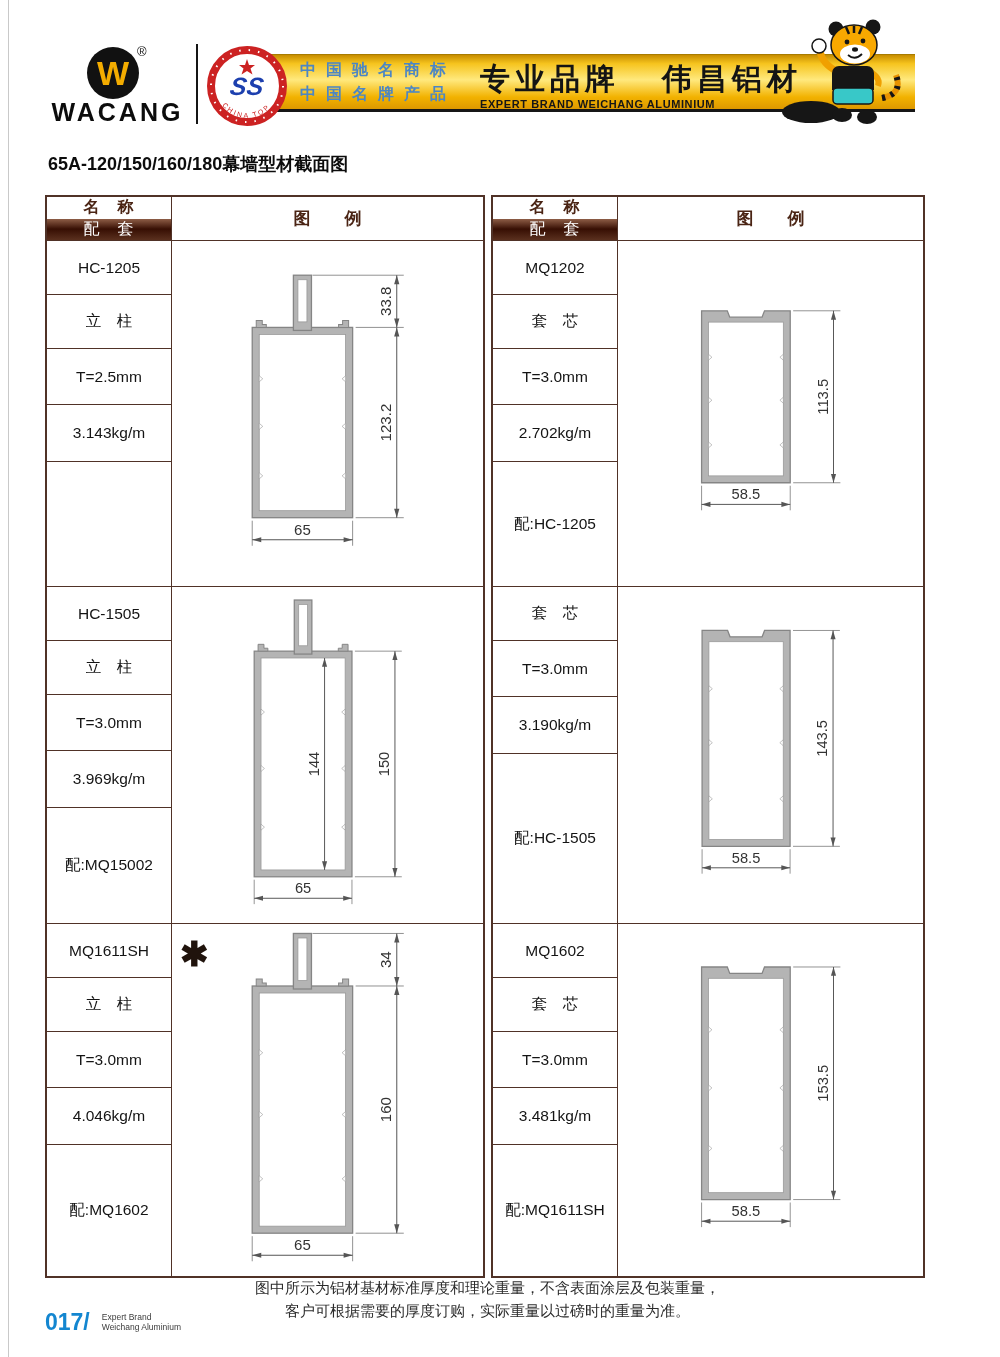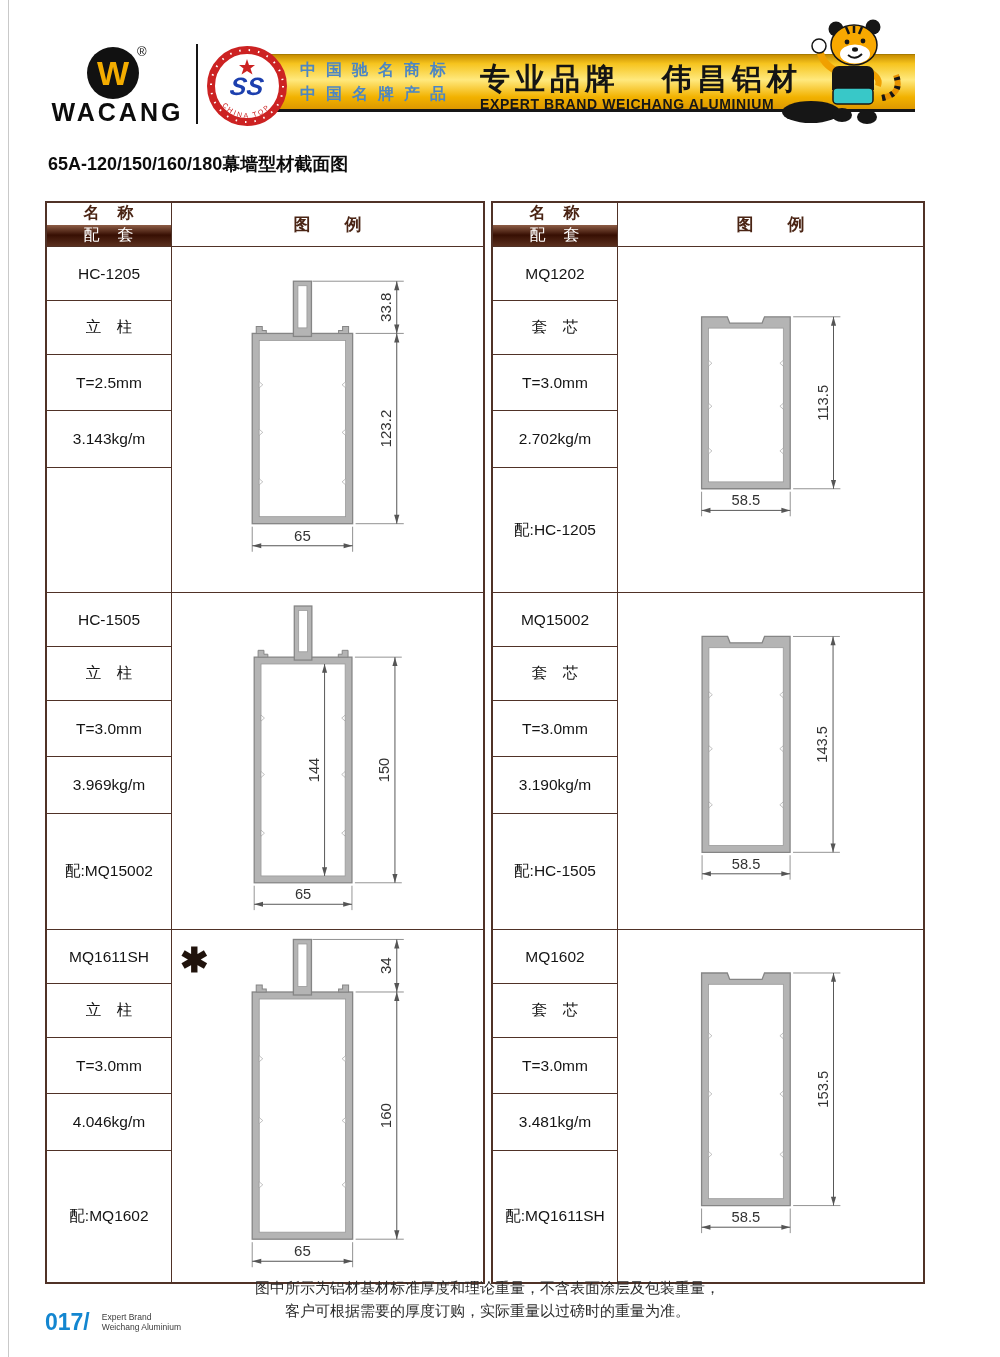--- a/index.html
+++ b/index.html
@@ -18,31 +18,31 @@
   .hdr-divider { position:absolute; left:196px; top:44px; width:2px; height:80px; background:#151515; }
 
   .banner { position:absolute; left:252px; top:54px; width:663px; height:58px;
             background:linear-gradient(180deg,#c78d00 0%, #f6c41e 16%, #ffe97e 46%, #f2b200 78%, #dd9800 100%);
             border-top:1px solid #a87c00; border-bottom:3px solid #161616; }
   .banner-cn { position:absolute; left:48px; top:3px; color:#4c86c4; font-weight:bold;
                font-size:16px; letter-spacing:10px; line-height:24px; white-space:nowrap; }
   .banner-main { position:absolute; left:228px; top:0px; white-space:nowrap; }
   .banner-title { font-size:30px; font-weight:bold; color:#141414; letter-spacing:5px; line-height:35px;margin-top:6px; }
   .banner-title .gap { display:inline-block; width:42px; }
-  .banner-sub { font-size:14px; font-weight:bold; color:#161616; letter-spacing:0.6px; line-height:16px;text-decoration:underline; }
+  .banner-sub { font-size:11px; font-weight:bold; color:#161616; letter-spacing:0.6px; line-height:16px;text-decoration:underline; }
   .swoosh { position:absolute; left:782px; top:101px; width:58px; height:22px;
             background:#161616; border-radius:50%; }
   .badge { position:absolute; left:207px; top:46px; }
   .tiger { position:absolute; left:806px; top:18px; }
 
   
   .page-title { position:absolute; left:48px; top:152px; font-size:18px; font-weight:bold; color:#0c0c0c; }
 
   
-  .ptable { position:absolute; top:201px; border:2px solid #503227; background:#fff; }
+  .ptable { position:absolute; top:195px; border:2px solid #503227; background:#fff; }
   .ptable.left  { left:45px;  width:440px; }
   .ptable.right { left:491px; width:434px; }
   .thead { display:flex; height:44px; border-bottom:1.5px solid #503227; }
   .namecol { width:125px; border-right:1.5px solid #503227; display:flex; flex-direction:column; }
   .nm { flex:1; display:flex; align-items:center; justify-content:center;
         color:#4a2414; font-weight:bold; font-size:16px; letter-spacing:1px; }
   .mt { flex:1; display:flex; align-items:center; justify-content:center;
         background:linear-gradient(180deg,#8d5d46 0%, #370f03 48%, #5a301e 100%);
         color:#fff; font-weight:normal; font-size:16px; letter-spacing:1px; }
   .legend-h { flex:1; display:flex; align-items:center; justify-content:center;
@@ -322,21 +322,20 @@
             <polygon points="84.955,264.395 93.955,266.995 93.955,261.79499999999996" fill="#555"></polygon>
             <polygon points="175.04500000000002,264.395 166.04500000000002,261.79499999999996 166.04500000000002,266.995" fill="#555"></polygon>
             <text x="130" y="259.395" fill="#333" font-size="15" text-anchor="middle">58.5</text>
           </g>
         </svg>
     </div>
   </div>
 
   <div class="prow r2">
     <div class="info">
-      <div class="cell c1">MQ15002</div>
       <div class="cell c2">套　芯</div>
       <div class="cell c3">T=3.0mm</div>
       <div class="cell c4">3.190kg/m</div>
       <div class="cell c5">配:HC-1505</div>
     </div>
     <div class="legend">
       <svg class="diag" viewBox="0 0 310 344" preserveAspectRatio="xMidYMid meet">
           <g>
             <path d="M 84.955 44.504999999999995 L 111.08109999999999 44.504999999999995 L 113.58109999999999 51.004999999999995 L 146.4189 51.004999999999995 L 148.9189 44.504999999999995 L 175.04500000000002 44.504999999999995 L 175.04500000000002 265.495 L 84.955 265.495 Z" fill="#b4b4b4" stroke="#858585" stroke-width="1.3"></path>
             <rect x="91.955" y="56.004999999999995" width="76.09" height="202.49" fill="#fff" stroke="#999" stroke-width="0.8"></rect>

